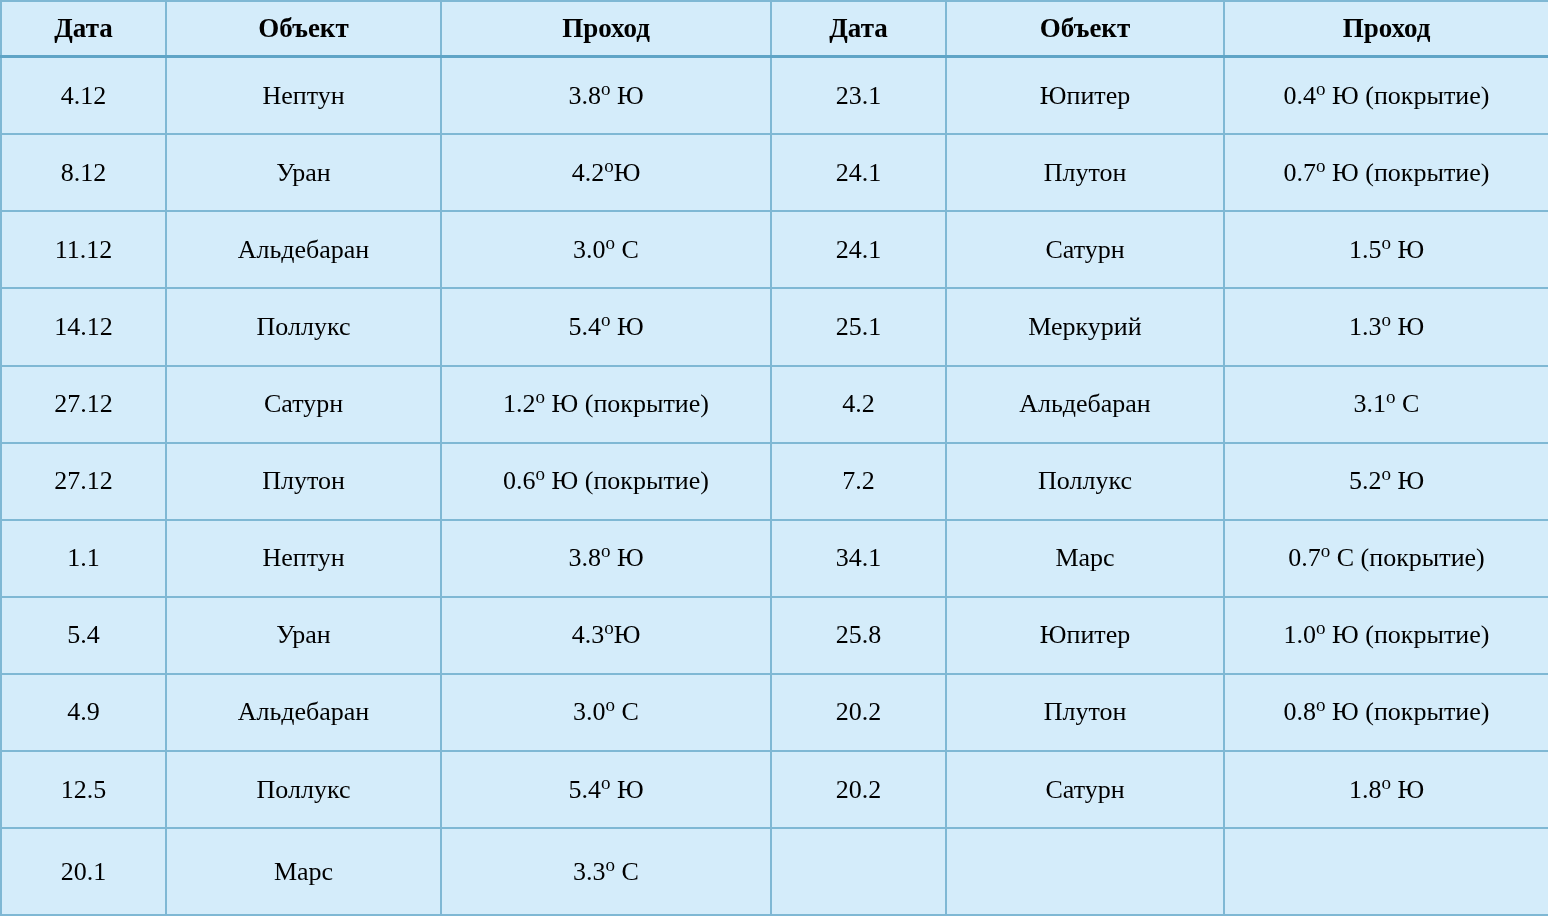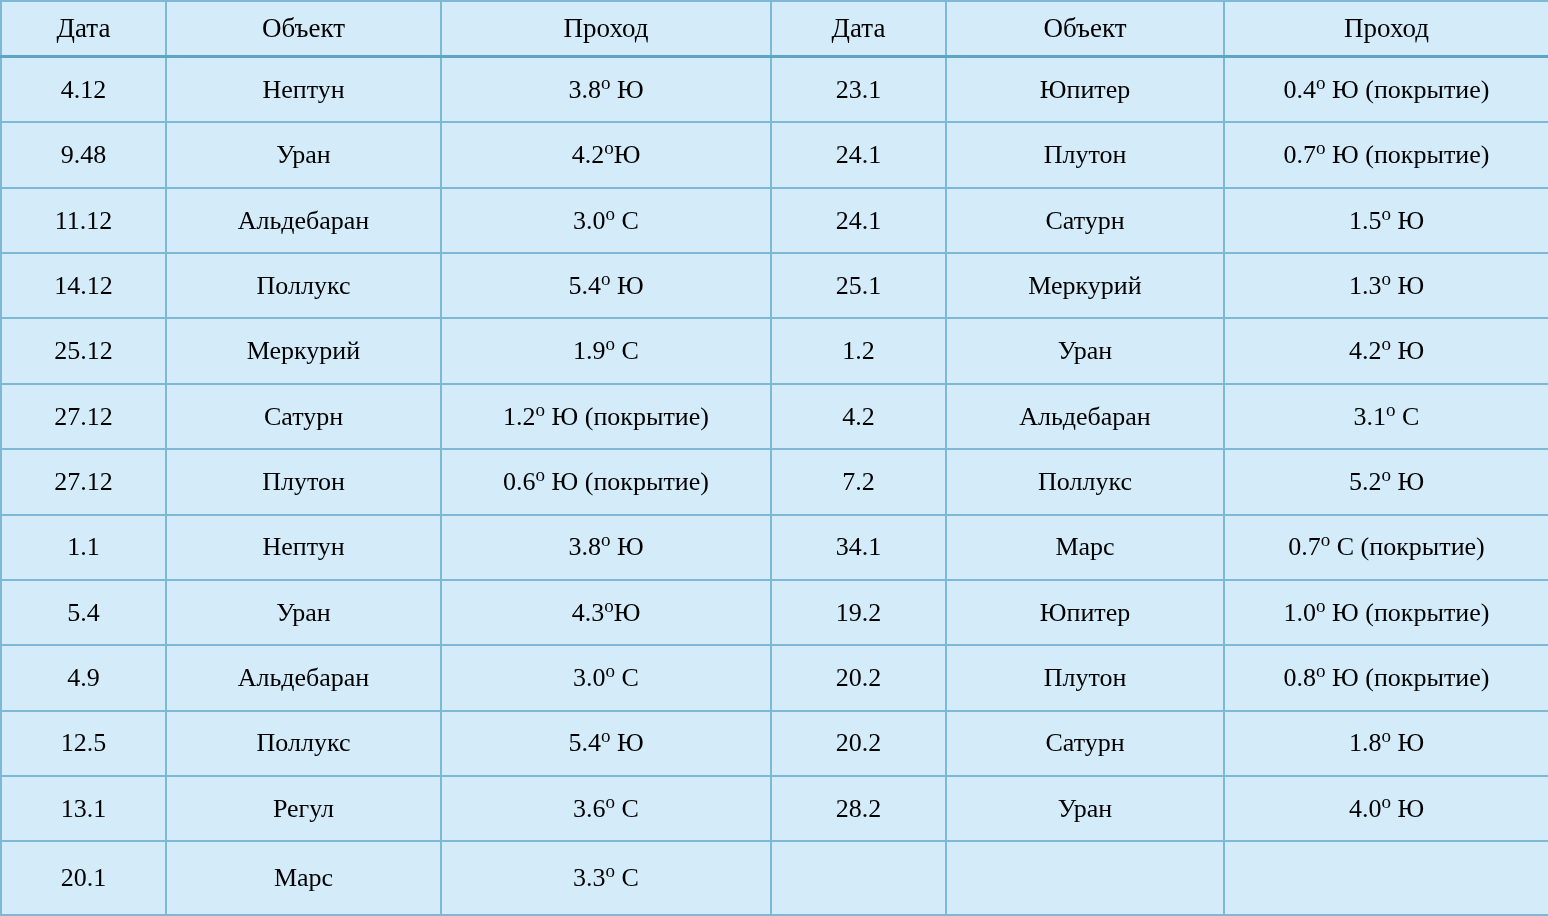--- a/index.html
+++ b/index.html
@@ -31,21 +31,21 @@
   #passages-table th,
   #passages-table td {
     border: 2px solid #7fb8d4;
     text-align: center;
     vertical-align: middle;
     background: #d4ecfa;
     padding: 0;
     line-height: 1.15;
   }
   #passages-table thead th {
-    font-weight: normal;
+    font-weight: bold;
     font-size: 27px;
     height: 53px;
     border-bottom: 3px solid #5fa4c6;
   }
   #passages-table tbody td {
     font-size: 26px;
     height: 53px;
   }
   #passages-table tbody tr:last-child td {
     height: 60px;
@@ -99,21 +99,21 @@
         </td>
         <td>
           <span class="cell-inner">Юпитер</span>
         </td>
         <td>
           <span class="cell-inner">0.4<span class="deg">o</span> Ю (покрытие)</span>
         </td>
       </tr>
       <tr>
         <td>
-          <span class="cell-inner">9.48</span>
+          <span class="cell-inner">8.12</span>
         </td>
         <td>
           <span class="cell-inner">Уран</span>
         </td>
         <td>
           <span class="cell-inner">4.2<span class="deg">o</span>Ю</span>
         </td>
         <td>
           <span class="cell-inner">24.1</span>
         </td>
@@ -159,176 +159,136 @@
         </td>
         <td>
           <span class="cell-inner">Меркурий</span>
         </td>
         <td>
           <span class="cell-inner">1.3<span class="deg">o</span> Ю</span>
         </td>
       </tr>
       <tr>
         <td>
-          <span class="cell-inner">25.12</span>
-        </td>
-        <td>
-          <span class="cell-inner">Меркурий</span>
-        </td>
-        <td>
-          <span class="cell-inner">1.9<span class="deg">o</span> С</span>
-        </td>
-        <td>
-          <span class="cell-inner">1.2</span>
+          <span class="cell-inner">27.12</span>
+        </td>
+        <td>
+          <span class="cell-inner">Сатурн</span>
+        </td>
+        <td>
+          <span class="cell-inner">1.2<span class="deg">o</span> Ю (покрытие)</span>
+        </td>
+        <td>
+          <span class="cell-inner">4.2</span>
+        </td>
+        <td>
+          <span class="cell-inner">Альдебаран</span>
+        </td>
+        <td>
+          <span class="cell-inner">3.1<span class="deg">o</span> С</span>
+        </td>
+      </tr>
+      <tr>
+        <td>
+          <span class="cell-inner">27.12</span>
+        </td>
+        <td>
+          <span class="cell-inner">Плутон</span>
+        </td>
+        <td>
+          <span class="cell-inner">0.6<span class="deg">o</span> Ю (покрытие)</span>
+        </td>
+        <td>
+          <span class="cell-inner">7.2</span>
+        </td>
+        <td>
+          <span class="cell-inner">Поллукс</span>
+        </td>
+        <td>
+          <span class="cell-inner">5.2<span class="deg">o</span> Ю</span>
+        </td>
+      </tr>
+      <tr>
+        <td>
+          <span class="cell-inner">1.1</span>
+        </td>
+        <td>
+          <span class="cell-inner">Нептун</span>
+        </td>
+        <td>
+          <span class="cell-inner">3.8<span class="deg">o</span> Ю</span>
+        </td>
+        <td>
+          <span class="cell-inner">34.1</span>
+        </td>
+        <td>
+          <span class="cell-inner">Марс</span>
+        </td>
+        <td>
+          <span class="cell-inner">0.7<span class="deg">o</span> С (покрытие)</span>
+        </td>
+      </tr>
+      <tr>
+        <td>
+          <span class="cell-inner">5.4</span>
         </td>
         <td>
           <span class="cell-inner">Уран</span>
         </td>
         <td>
-          <span class="cell-inner">4.2<span class="deg">o</span> Ю</span>
-        </td>
-      </tr>
-      <tr>
-        <td>
-          <span class="cell-inner">27.12</span>
+          <span class="cell-inner">4.3<span class="deg">o</span>Ю</span>
+        </td>
+        <td>
+          <span class="cell-inner">25.8</span>
+        </td>
+        <td>
+          <span class="cell-inner">Юпитер</span>
+        </td>
+        <td>
+          <span class="cell-inner">1.0<span class="deg">o</span> Ю (покрытие)</span>
+        </td>
+      </tr>
+      <tr>
+        <td>
+          <span class="cell-inner">4.9</span>
+        </td>
+        <td>
+          <span class="cell-inner">Альдебаран</span>
+        </td>
+        <td>
+          <span class="cell-inner">3.0<span class="deg">o</span> С</span>
+        </td>
+        <td>
+          <span class="cell-inner">20.2</span>
+        </td>
+        <td>
+          <span class="cell-inner">Плутон</span>
+        </td>
+        <td>
+          <span class="cell-inner">0.8<span class="deg">o</span> Ю (покрытие)</span>
+        </td>
+      </tr>
+      <tr>
+        <td>
+          <span class="cell-inner">12.5</span>
+        </td>
+        <td>
+          <span class="cell-inner">Поллукс</span>
+        </td>
+        <td>
+          <span class="cell-inner">5.4<span class="deg">o</span> Ю</span>
+        </td>
+        <td>
+          <span class="cell-inner">20.2</span>
         </td>
         <td>
           <span class="cell-inner">Сатурн</span>
         </td>
         <td>
-          <span class="cell-inner">1.2<span class="deg">o</span> Ю (покрытие)</span>
-        </td>
-        <td>
-          <span class="cell-inner">4.2</span>
-        </td>
-        <td>
-          <span class="cell-inner">Альдебаран</span>
-        </td>
-        <td>
-          <span class="cell-inner">3.1<span class="deg">o</span> С</span>
-        </td>
-      </tr>
-      <tr>
-        <td>
-          <span class="cell-inner">27.12</span>
-        </td>
-        <td>
-          <span class="cell-inner">Плутон</span>
-        </td>
-        <td>
-          <span class="cell-inner">0.6<span class="deg">o</span> Ю (покрытие)</span>
-        </td>
-        <td>
-          <span class="cell-inner">7.2</span>
-        </td>
-        <td>
-          <span class="cell-inner">Поллукс</span>
-        </td>
-        <td>
-          <span class="cell-inner">5.2<span class="deg">o</span> Ю</span>
-        </td>
-      </tr>
-      <tr>
-        <td>
-          <span class="cell-inner">1.1</span>
-        </td>
-        <td>
-          <span class="cell-inner">Нептун</span>
-        </td>
-        <td>
-          <span class="cell-inner">3.8<span class="deg">o</span> Ю</span>
-        </td>
-        <td>
-          <span class="cell-inner">34.1</span>
-        </td>
-        <td>
-          <span class="cell-inner">Марс</span>
-        </td>
-        <td>
-          <span class="cell-inner">0.7<span class="deg">o</span> С (покрытие)</span>
-        </td>
-      </tr>
-      <tr>
-        <td>
-          <span class="cell-inner">5.4</span>
-        </td>
-        <td>
-          <span class="cell-inner">Уран</span>
-        </td>
-        <td>
-          <span class="cell-inner">4.3<span class="deg">o</span>Ю</span>
-        </td>
-        <td>
-          <span class="cell-inner">19.2</span>
-        </td>
-        <td>
-          <span class="cell-inner">Юпитер</span>
-        </td>
-        <td>
-          <span class="cell-inner">1.0<span class="deg">o</span> Ю (покрытие)</span>
-        </td>
-      </tr>
-      <tr>
-        <td>
-          <span class="cell-inner">4.9</span>
-        </td>
-        <td>
-          <span class="cell-inner">Альдебаран</span>
-        </td>
-        <td>
-          <span class="cell-inner">3.0<span class="deg">o</span> С</span>
-        </td>
-        <td>
-          <span class="cell-inner">20.2</span>
-        </td>
-        <td>
-          <span class="cell-inner">Плутон</span>
-        </td>
-        <td>
-          <span class="cell-inner">0.8<span class="deg">o</span> Ю (покрытие)</span>
-        </td>
-      </tr>
-      <tr>
-        <td>
-          <span class="cell-inner">12.5</span>
-        </td>
-        <td>
-          <span class="cell-inner">Поллукс</span>
-        </td>
-        <td>
-          <span class="cell-inner">5.4<span class="deg">o</span> Ю</span>
-        </td>
-        <td>
-          <span class="cell-inner">20.2</span>
-        </td>
-        <td>
-          <span class="cell-inner">Сатурн</span>
-        </td>
-        <td>
           <span class="cell-inner">1.8<span class="deg">o</span> Ю</span>
-        </td>
-      </tr>
-      <tr>
-        <td>
-          <span class="cell-inner">13.1</span>
-        </td>
-        <td>
-          <span class="cell-inner">Регул</span>
-        </td>
-        <td>
-          <span class="cell-inner">3.6<span class="deg">o</span> С</span>
-        </td>
-        <td>
-          <span class="cell-inner">28.2</span>
-        </td>
-        <td>
-          <span class="cell-inner">Уран</span>
-        </td>
-        <td>
-          <span class="cell-inner">4.0<span class="deg">o</span> Ю</span>
         </td>
       </tr>
       <tr>
         <td>
           <span class="cell-inner">20.1</span>
         </td>
         <td>
           <span class="cell-inner">Марс</span>
         </td>
         <td>

